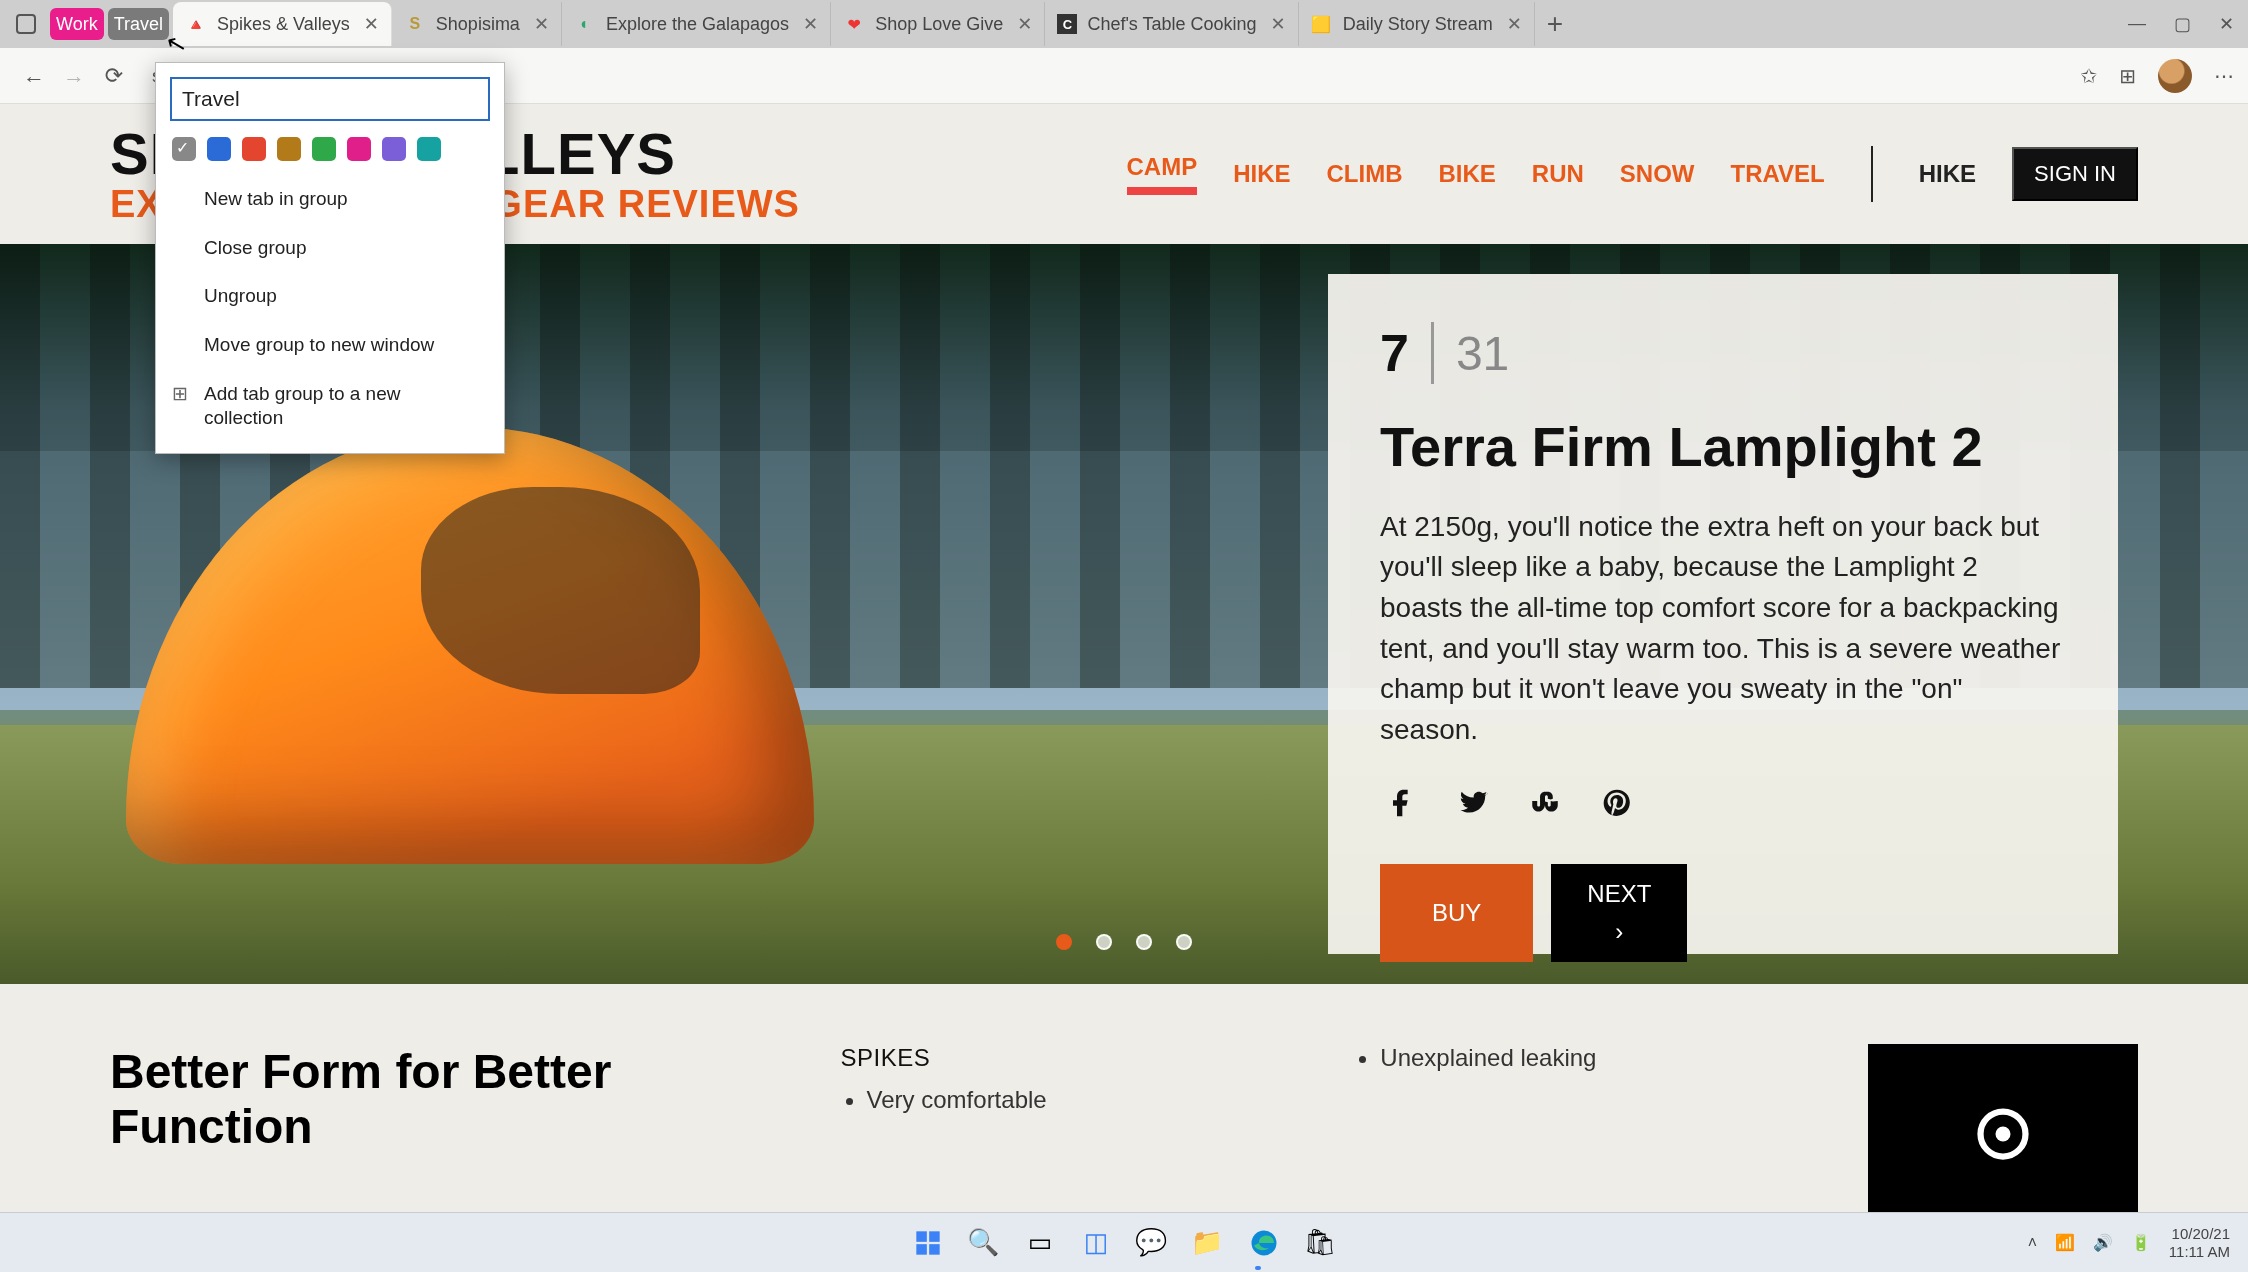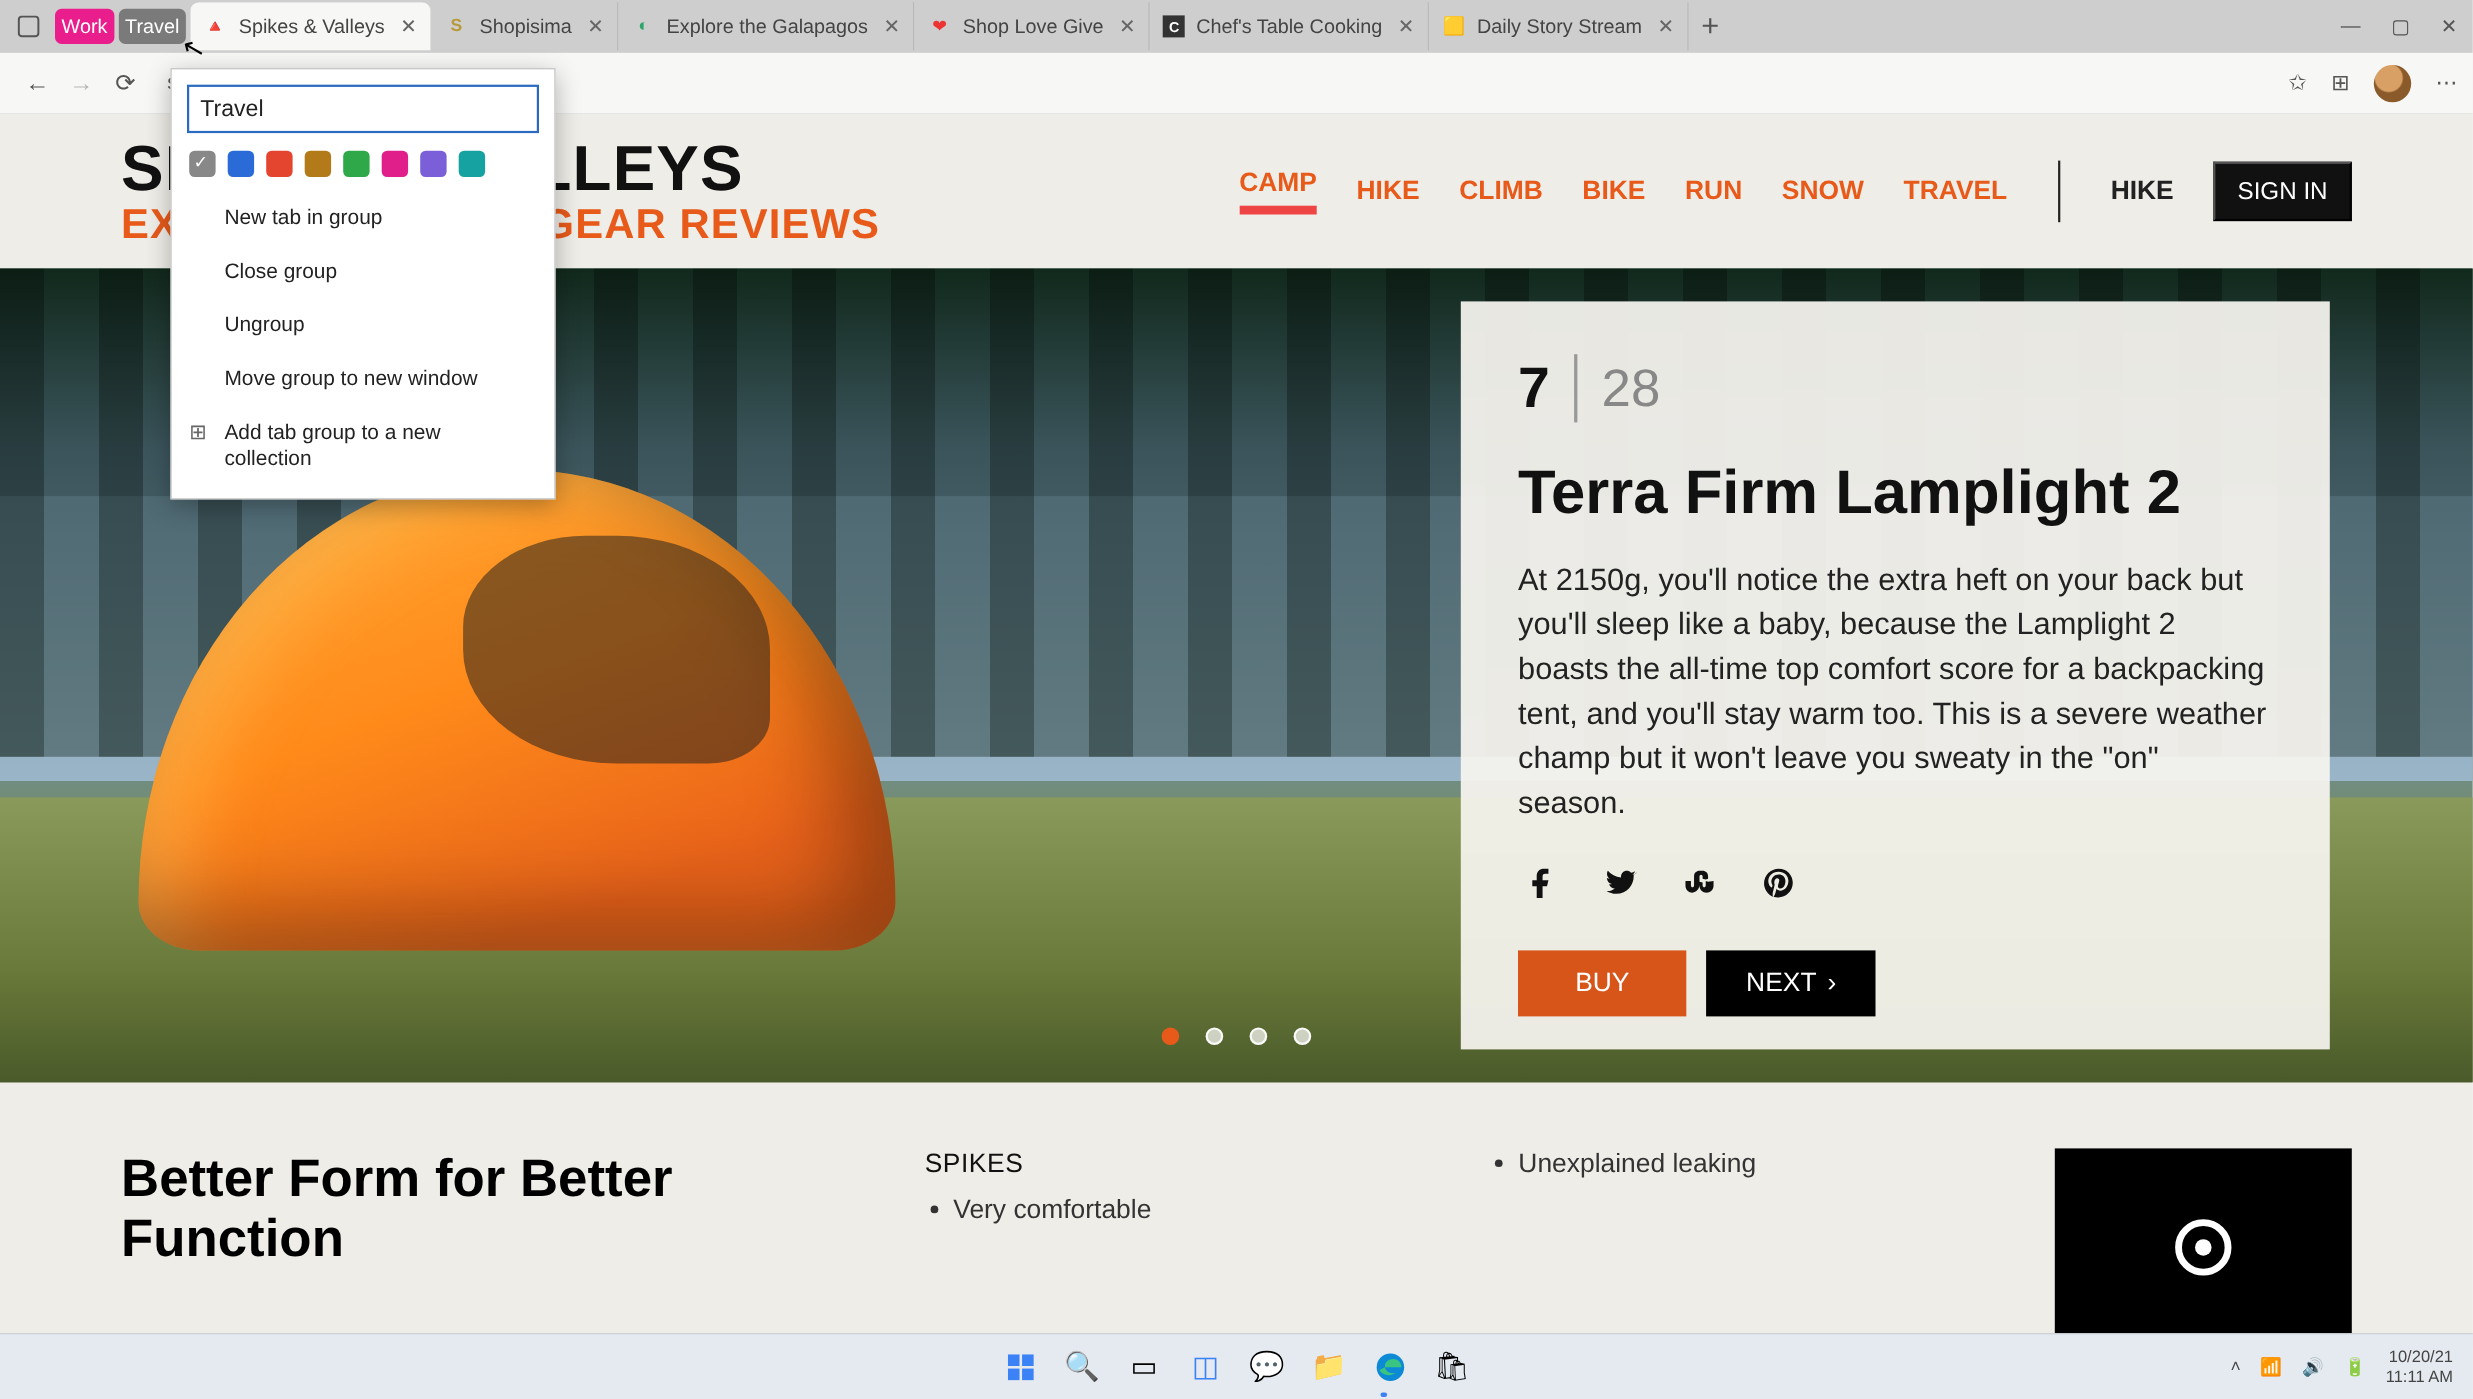--- a/index.html
+++ b/index.html
@@ -51,21 +51,21 @@
 .scores { display: flex; align-items: center; gap: 22px; margin-bottom: 34px; }
 .score-main { font-size: 52px; font-weight: 900; color: #111; }
 .score-div { width: 3px; height: 62px; background: #999; }
 .score-alt { font-size: 48px; color: #888; }
 .prod-title { font-family: 'Arial Black', sans-serif; font-size: 56px; font-weight: 900; color: #111; margin-bottom: 30px; line-height: 1.05; }
 .prod-desc { font-size: 28px; line-height: 1.45; color: #222; margin-bottom: 32px; }
 .social { display: flex; gap: 30px; margin-bottom: 40px; }
 .social-icon { width: 42px; height: 42px; display: flex; align-items: center; justify-content: center; color: #111; }
 .cta-row { display: flex; gap: 18px; }
 .btn-buy { background: #d8551a; color: #fff; padding: 16px 52px; font-family: 'Arial Black', sans-serif; font-size: 24px; border: none; }
-.btn-next { background: #000; color: #fff; padding: 16px 36px; font-family: 'Arial Black', sans-serif; font-size: 24px; border: none; display: flex; align-items: center; gap: 10px; }
+.btn-next { background: #000; color: #fff; padding: 16px 36px; font-family: 'Arial Black', sans-serif; font-size: 24px; border: none; display: flex; align-items: center; gap: 10px; flex-direction: column; }
 
 .dots { position: absolute; bottom: 34px; left: 0; right: 0; display: flex; justify-content: center; gap: 24px; z-index: 2; }
 .dot { width: 16px; height: 16px; border-radius: 50%; background: rgba(255,255,255,0.7); border: 2px solid rgba(255,255,255,0.9); }
 .dot.active { background: #e85a1a; border-color: #e85a1a; }
 
 .below { padding: 60px 110px 0; display: flex; gap: 80px; }
 .article-col { flex: 1.5; }
 .article-title { font-family: 'Arial Black', sans-serif; font-size: 48px; color: #000000; }
 .list-col { flex: 1; }
 .list-head { font-family: 'Arial Black', sans-serif; font-size: 24px; color: #111; margin-bottom: 14px; letter-spacing: 0.5px; }
@@ -190,21 +190,21 @@
     <div class="hero-grass"></div>
     <div class="tent">
       <div class="tent-dome"></div>
       <div class="tent-mesh"></div>
     </div>
 
     <div class="info-card">
       <div class="scores">
         <span class="score-main">7</span>
         <span class="score-div"></span>
-        <span class="score-alt">28</span>
+        <span class="score-alt">31</span>
       </div>
       <h1 class="prod-title">Terra Firm Lamplight 2</h1>
       <p class="prod-desc">At 2150g, you'll notice the extra heft on your back but you'll sleep like a baby, because the Lamplight 2 boasts the all-time top comfort score for a backpacking tent, and you'll stay warm too. This is a severe weather champ but it won't leave you sweaty in the "on" season.</p>
       <div class="social">
         <span class="social-icon">
               <svg viewBox="0 0 24 24" width="32" height="32" fill="#111">
                 <path d="M13 22v-8h3l1-4h-4V7.5c0-1.1.3-2 2-2h2V2h-3c-3 0-5 1.8-5 5v3H6v4h3v8h4z"></path>
               </svg>
             </span>
         <span class="social-icon">

